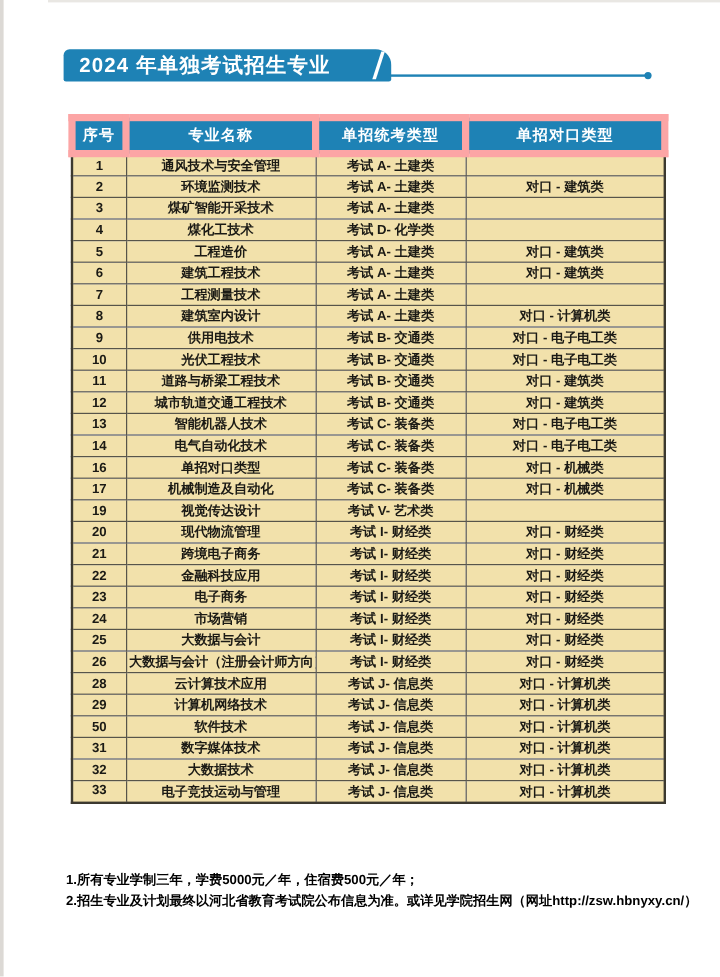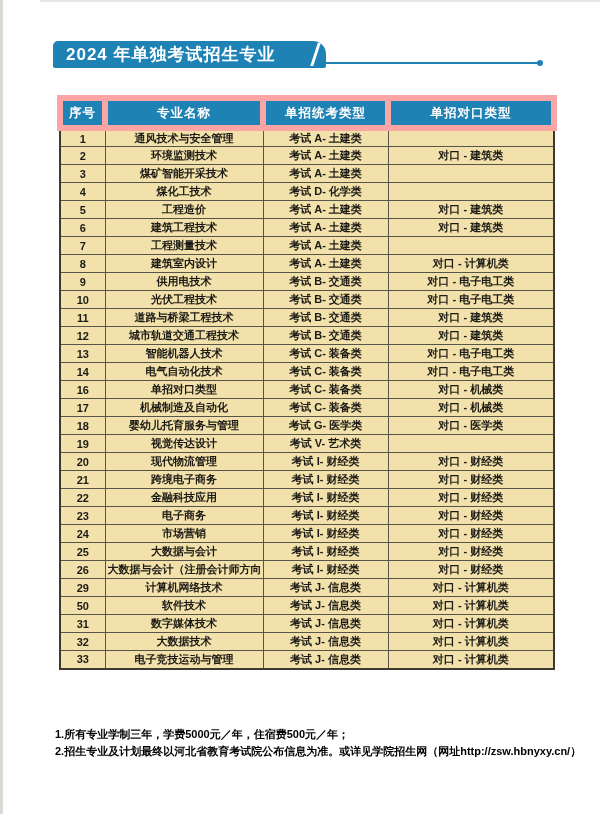--- a/index.html
+++ b/index.html
@@ -237,26 +237,20 @@
             <td>考试 C- 装备类</td>
             <td>对口 - 机械类</td>
           </tr>
           <tr>
             <td>17</td>
             <td>机械制造及自动化</td>
             <td>考试 C- 装备类</td>
             <td>对口 - 机械类</td>
           </tr>
           <tr>
-            <td>18</td>
-            <td>婴幼儿托育服务与管理</td>
-            <td>考试 G- 医学类</td>
-            <td>对口 - 医学类</td>
-          </tr>
-          <tr>
             <td>19</td>
             <td>视觉传达设计</td>
             <td>考试 V- 艺术类</td>
             <td></td>
           </tr>
           <tr>
             <td>20</td>
             <td>现代物流管理</td>
             <td>考试 I- 财经类</td>
             <td>对口 - 财经类</td>
@@ -289,20 +283,26 @@
             <td>25</td>
             <td>大数据与会计</td>
             <td>考试 I- 财经类</td>
             <td>对口 - 财经类</td>
           </tr>
           <tr>
             <td>26</td>
             <td>大数据与会计（注册会计师方向）</td>
             <td>考试 I- 财经类</td>
             <td>对口 - 财经类</td>
+          </tr>
+          <tr>
+            <td>28</td>
+            <td>云计算技术应用</td>
+            <td>考试 J- 信息类</td>
+            <td>对口 - 计算机类</td>
           </tr>
           <tr>
             <td>29</td>
             <td>计算机网络技术</td>
             <td>考试 J- 信息类</td>
             <td>对口 - 计算机类</td>
           </tr>
           <tr>
             <td>50</td>
             <td>软件技术</td>

